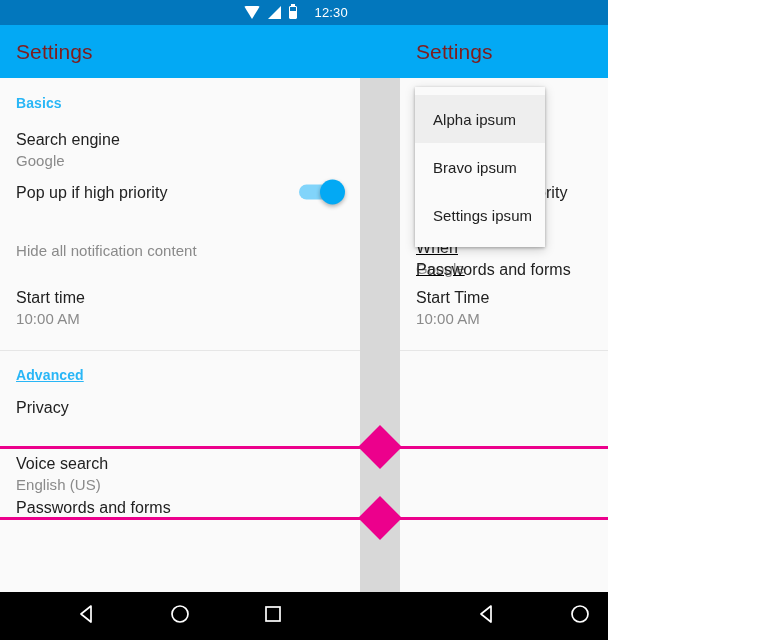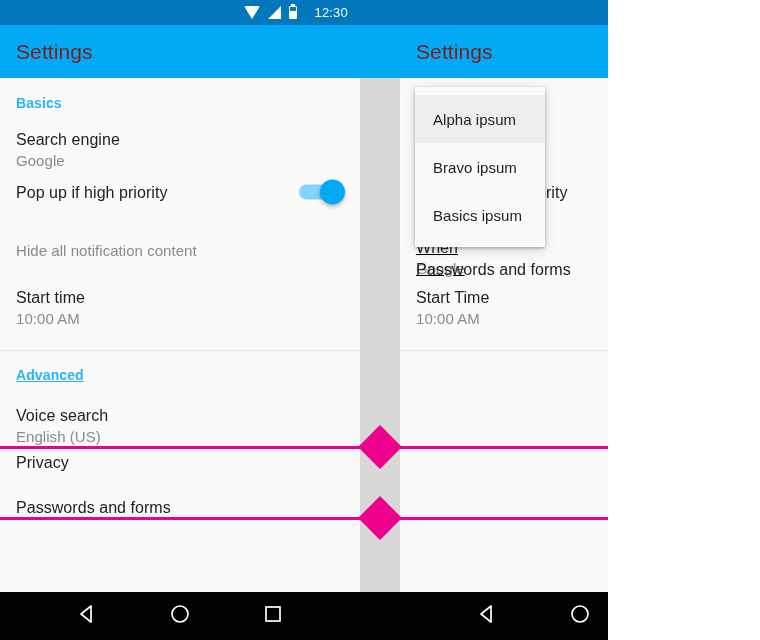--- a/index.html
+++ b/index.html
@@ -290,27 +290,27 @@
 
       <div class="row" style="padding-top:14px; height:54px; box-sizing:border-box;">
         <div class="row-title">Start time</div>
         <div class="row-sub">10:00 AM</div>
       </div>
 
       <div class="divider" style="margin-top:21px;"></div>
 
       <div class="section-head" style="padding-top:16px;text-decoration:underline;">Advanced</div>
 
+      <div class="row" style="padding-top:16px; height:48px; box-sizing:border-box;">
+        <div class="row-title">Privacy</div>
+      </div>
+
       <div class="row" style="padding-top:24px; height:55px; box-sizing:border-box;">
         <div class="row-title">Voice search</div>
         <div class="row-sub">English (US)</div>
-      </div>
-
-      <div class="row" style="padding-top:16px; height:48px; box-sizing:border-box;">
-        <div class="row-title">Privacy</div>
       </div>
 
       <div class="row" style="padding-top:13px;">
         <div class="row-title">Passwords and forms</div>
       </div>
 
     </div>
   </div>
 
   <div class="phone right">
@@ -358,21 +358,21 @@
       <div class="divider" style="margin-top:21px;"></div>
 
       <div class="dropdown">
         <div class="dd-item selected">
           <span>Alpha ipsum</span>
         </div>
         <div class="dd-item">
           <span>Bravo ipsum</span>
         </div>
         <div class="dd-item">
-          <span>Basics ipsum</span>
+          <span>Settings ipsum</span>
         </div>
       </div>
 
       <div class="row" style="position:absolute; left:0; right:0; top:183px;">
         <div class="row-title">Passwords and forms</div>
       </div>
 
     </div>
   </div>
 

